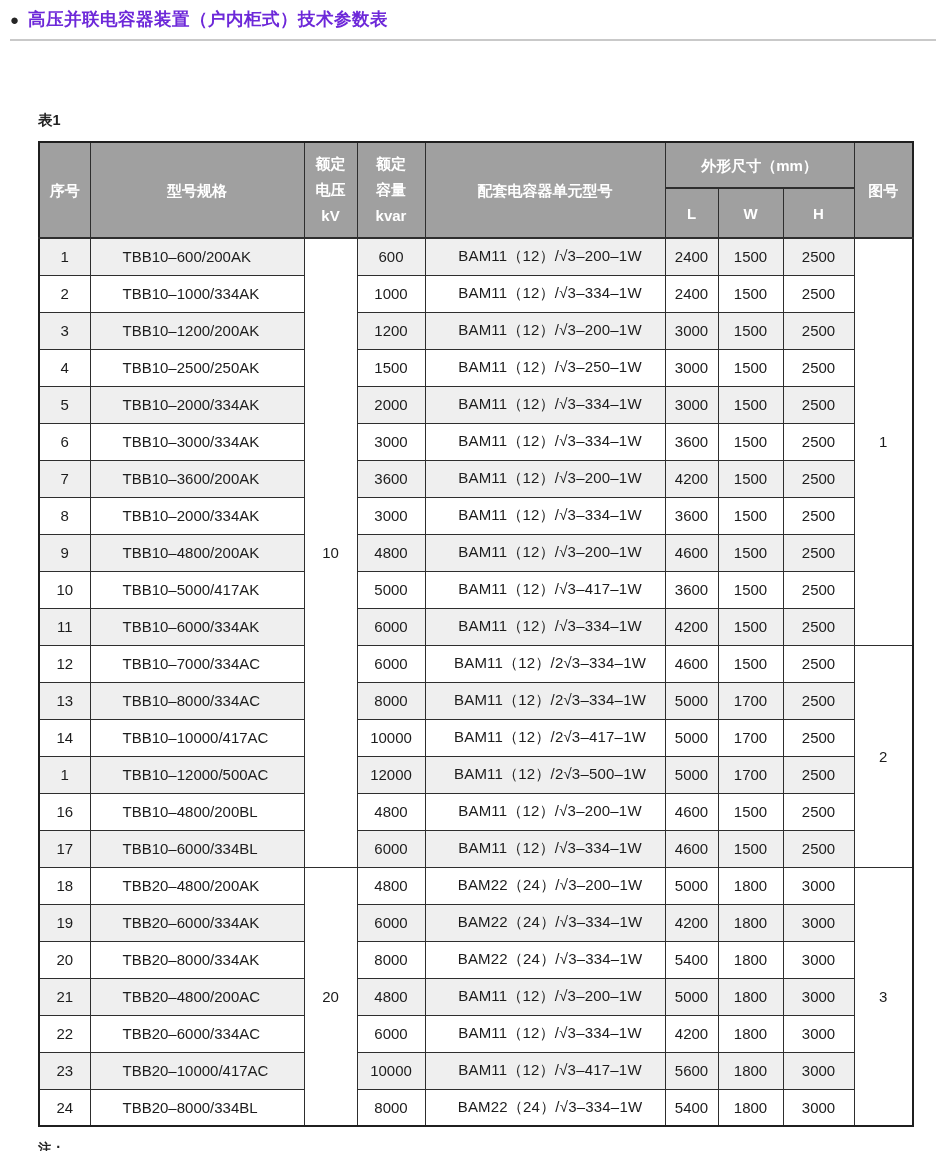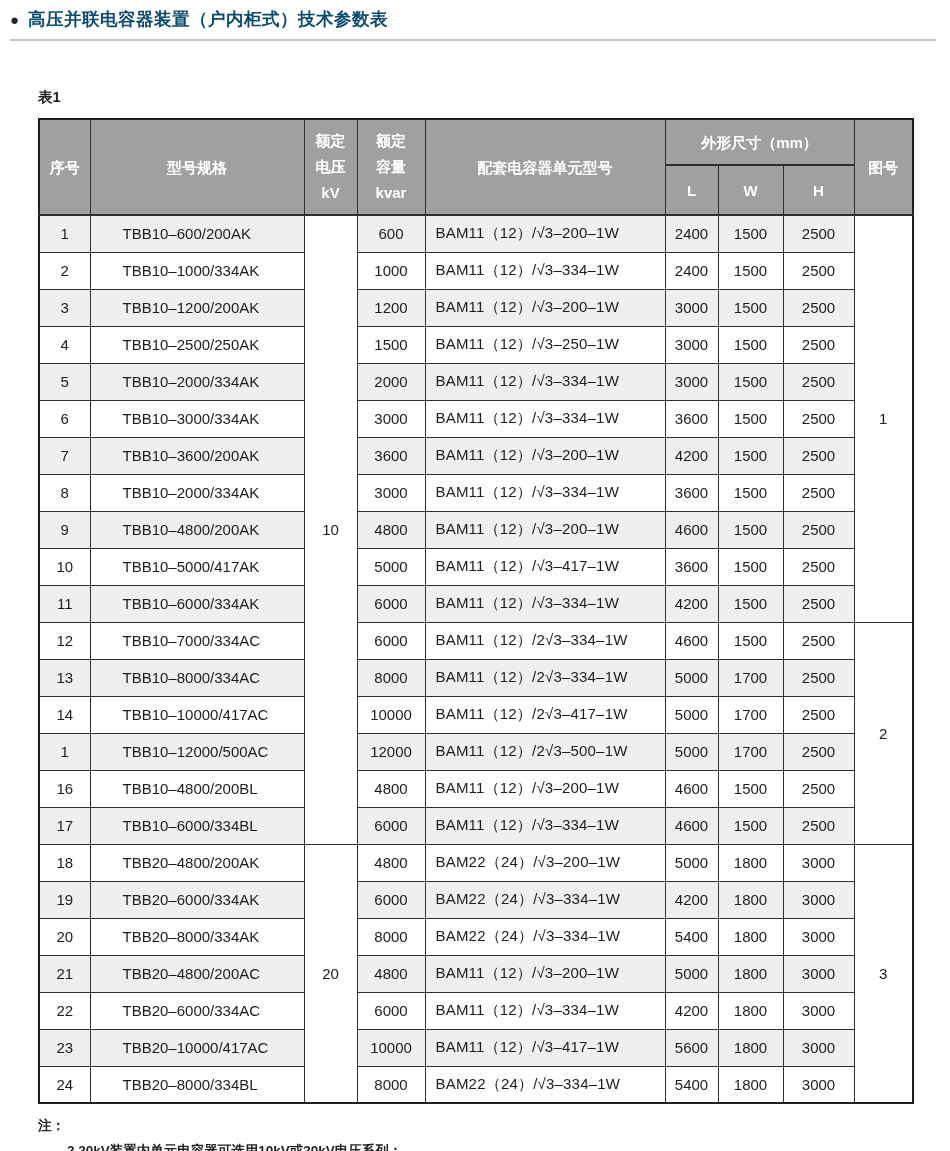--- a/index.html
+++ b/index.html
@@ -19,22 +19,22 @@
     font-family:"Liberation Sans","DejaVu Sans",sans-serif;
     color:var(--text-dark);
   }
   .page-header{
     margin:0 14px 0 10px;
     padding:7px 0 8px 0;
     border-bottom:2px solid var(--title-rule);
     display:flex;align-items:center;gap:9px;
   }
   .title-bullet{font-size:15px;line-height:15px;color:#262626;}
-  .page-title{font-size:17.5px;font-weight:bold;color:#0c4a6e;letter-spacing:.5px;}
-  .table-label{margin:47px 0 0 38px;font-size:14.5px;font-weight:bold;color:#222;}
+  .page-title{font-size:17.5px;font-weight:bold;color:#6d28d9;letter-spacing:.5px;}
+  .table-label{margin:70px 0 0 38px;font-size:14.5px;font-weight:bold;color:#222;}
   .param-table{
     margin:11px 0 0 38px;
     border-collapse:collapse;
     table-layout:fixed;
     width:874px;
     border:2px solid var(--outer-border);
   }
   .param-table th,.param-table td{
     border:1px solid var(--border-color);
     padding:0;
@@ -55,21 +55,21 @@
   .param-table tbody td{
     height:37px;
     font-size:15px;
     color:var(--text-dark);
     background:var(--row-bg);
     vertical-align:middle;
   }
   .param-table tbody tr:nth-child(odd) td{background:var(--row-alt-bg);}
   .param-table tbody td.c{text-align:center;}
   .param-table tbody td.model{text-align:left;padding-left:32px;}
-  .param-table tbody td.unit{text-align:left;padding-left:10px;letter-spacing:.2px;}
+  .param-table tbody td.unit{text-align:center;padding-left:10px;letter-spacing:.2px;}
   .param-table tbody td.merged{background:#fff !important;text-align:center;}
   .notes{margin:9px 0 0 38px;font-size:13.5px;font-weight:bold;color:#222;line-height:25px;}
   .note-row{display:flex;}
   .note-prefix{flex:0 0 auto;}
   .note-indent{padding-left:29px;}
 </style>
 </head>
 <body>
 
 <div class="page-header">

